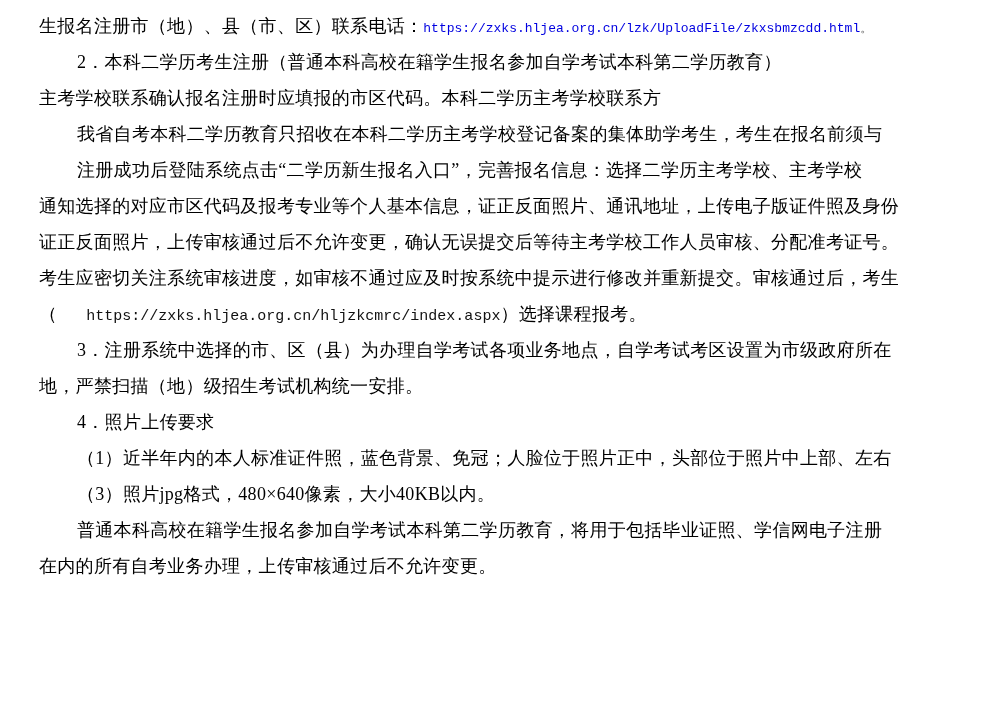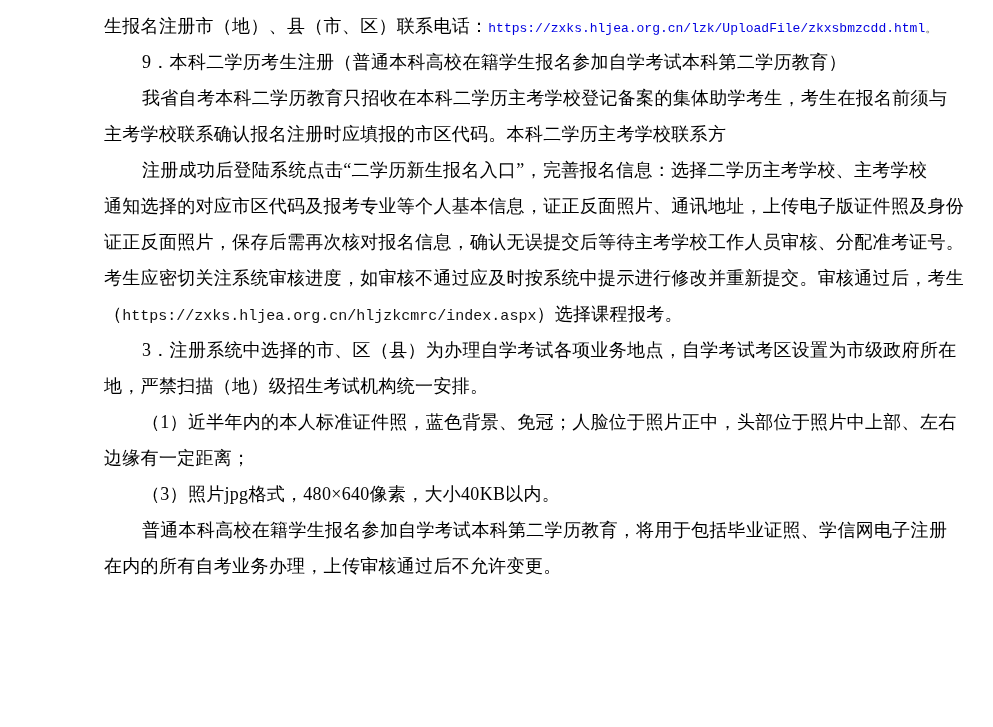--- a/index.html
+++ b/index.html
@@ -8,21 +8,21 @@
     background: #ffffff;
   }
   body {
     width: 993px;
     height: 727px;
     overflow: hidden;
   }
   .page {
     box-sizing: border-box;
     width: 993px;
-    padding: 8px 70px 0 104px;
+    padding: 8px 70px 0 39px;
   }
   .line {
     font-family: "Liberation Serif", "DejaVu Serif", serif;
     font-size: 18px;
     line-height: 36px;
     height: 36px;
     color: #000000;
     white-space: nowrap;
     letter-spacing: 0.3px;
   }
@@ -38,41 +38,42 @@
     color: #0000e0;
     text-decoration: none;
     letter-spacing: 0;
     cursor: pointer;
   }
   .seg-mono {
     font-family: "Liberation Mono", "DejaVu Sans Mono", monospace;
     font-size: 15px;
     color: #111111;
     letter-spacing: 0;
+    margin-left: 29px;
   }
   .seg-small {
     font-size: 12px;
     color: #555555;
   }
 </style>
 </head>
 <body>
 
 <div class="page">
   <div>
       <div class="line"><span class="seg-text">生报名注册市（地）、县（市、区）联系电话：</span><span class="seg-link">https://zxks.hljea.org.cn/lzk/UploadFile/zkxsbmzcdd.html</span><span class="seg-small">。</span></div>
-      <div class="line indent"><span class="seg-text">9．本科二学历考生注册（普通本科高校在籍学生报名参加自学考试本科第二学历教育）</span></div>
+      <div class="line indent"><span class="seg-text">2．本科二学历考生注册（普通本科高校在籍学生报名参加自学考试本科第二学历教育）</span></div>
+      <div class="line"><span class="seg-text">主考学校联系确认报名注册时应填报的市区代码。本科二学历主考学校联系方</span></div>
       <div class="line indent"><span class="seg-text">我省自考本科二学历教育只招收在本科二学历主考学校登记备案的集体助学考生，考生在报名前须与</span></div>
-      <div class="line"><span class="seg-text">主考学校联系确认报名注册时应填报的市区代码。本科二学历主考学校联系方</span></div>
       <div class="line indent"><span class="seg-text">注册成功后登陆系统点击“二学历新生报名入口”，完善报名信息：选择二学历主考学校、主考学校</span></div>
       <div class="line"><span class="seg-text">通知选择的对应市区代码及报考专业等个人基本信息，证正反面照片、通讯地址，上传电子版证件照及身份</span></div>
-      <div class="line"><span class="seg-text">证正反面照片，保存后需再次核对报名信息，确认无误提交后等待主考学校工作人员审核、分配准考证号。</span></div>
+      <div class="line"><span class="seg-text">证正反面照片，上传审核通过后不允许变更，确认无误提交后等待主考学校工作人员审核、分配准考证号。</span></div>
       <div class="line"><span class="seg-text">考生应密切关注系统审核进度，如审核不通过应及时按系统中提示进行修改并重新提交。审核通过后，考生</span></div>
       <div class="line"><span class="seg-text">（</span><span class="seg-mono">https://zxks.hljea.org.cn/hljzkcmrc/index.aspx</span><span class="seg-text">）选择课程报考。</span></div>
       <div class="line indent"><span class="seg-text">3．注册系统中选择的市、区（县）为办理自学考试各项业务地点，自学考试考区设置为市级政府所在</span></div>
       <div class="line"><span class="seg-text">地，严禁扫描（地）级招生考试机构统一安排。</span></div>
+      <div class="line indent"><span class="seg-text">4．照片上传要求</span></div>
       <div class="line indent"><span class="seg-text">（1）近半年内的本人标准证件照，蓝色背景、免冠；人脸位于照片正中，头部位于照片中上部、左右</span></div>
-      <div class="line"><span class="seg-text">边缘有一定距离；</span></div>
       <div class="line indent"><span class="seg-text">（3）照片jpg格式，480×640像素，大小40KB以内。</span></div>
       <div class="line indent"><span class="seg-text">普通本科高校在籍学生报名参加自学考试本科第二学历教育，将用于包括毕业证照、学信网电子注册</span></div>
       <div class="line"><span class="seg-text">在内的所有自考业务办理，上传审核通过后不允许变更。</span></div>
     </div>
 </div>
 
 </body></html>

